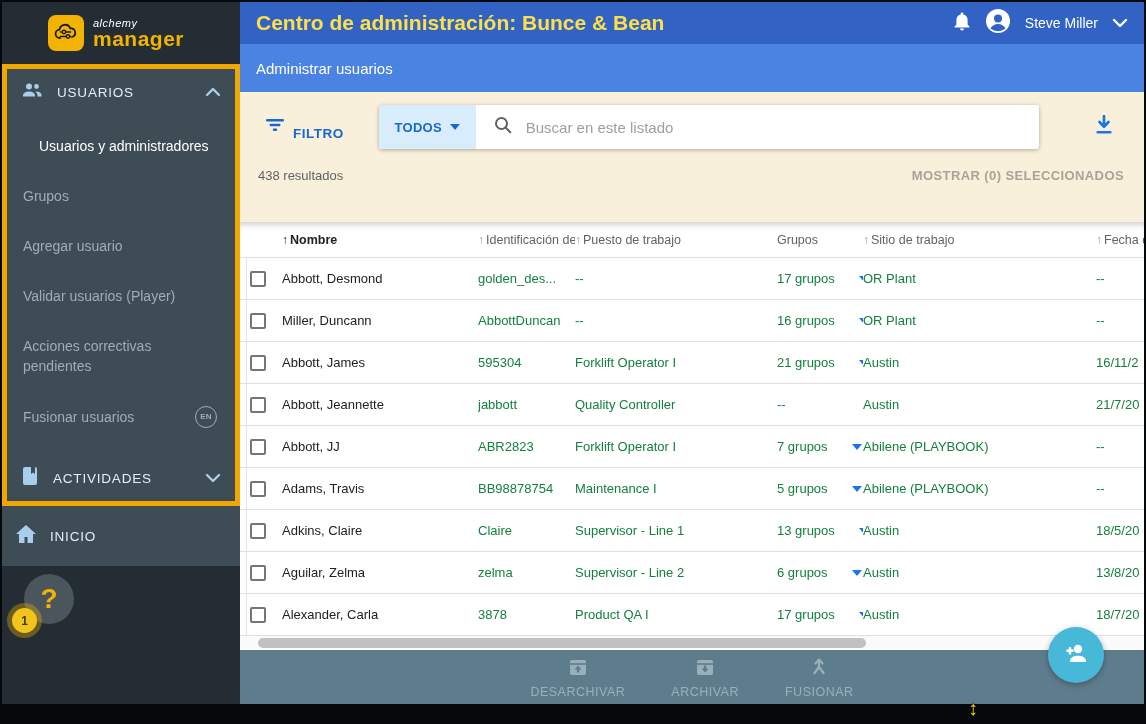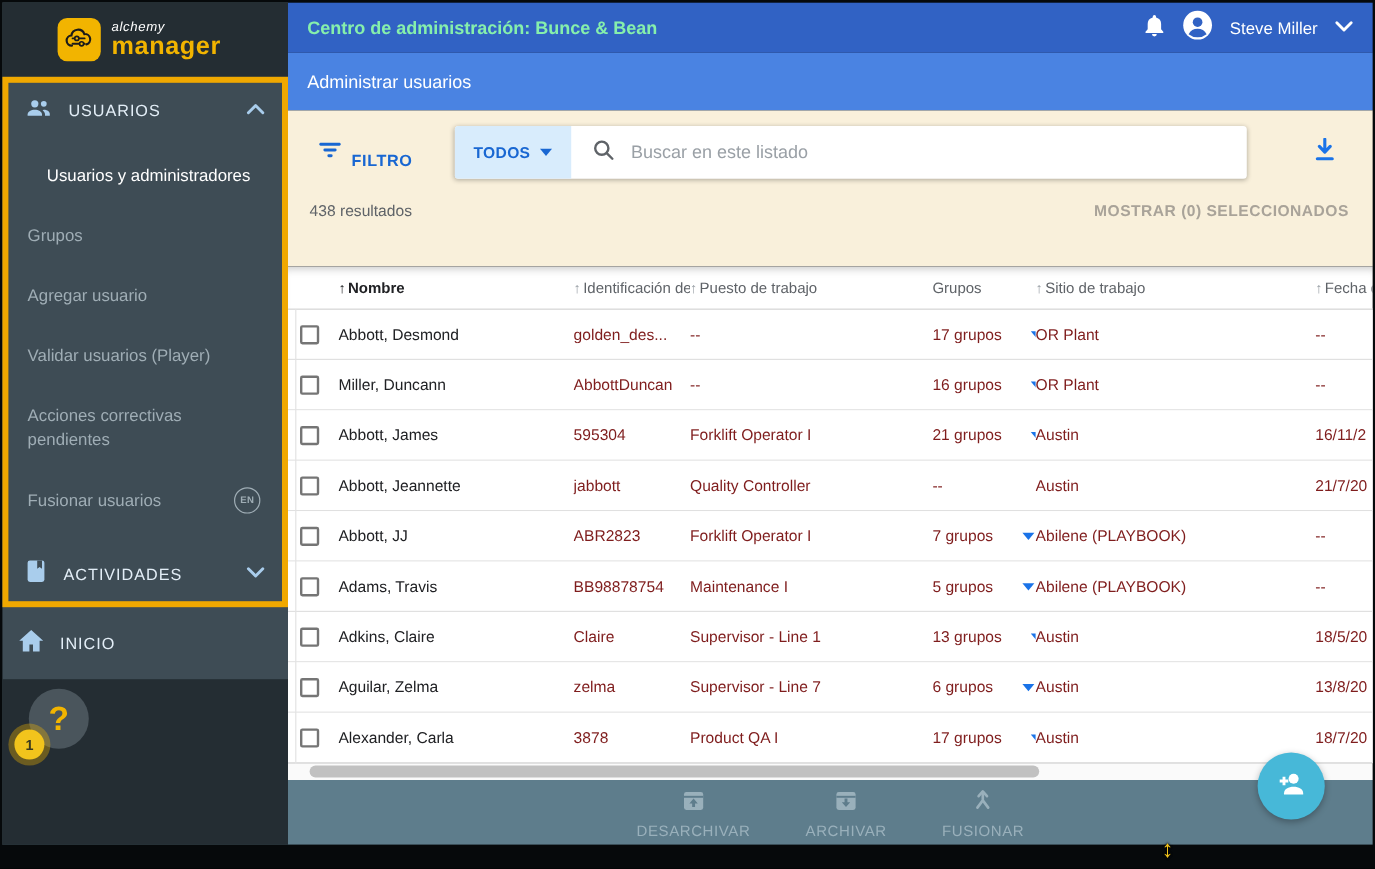--- a/index.html
+++ b/index.html
@@ -24,21 +24,21 @@
   .actividades { margin-top:10px; }
   .below-box .section-row { height:60px; }
   .sidebar-footer { flex:1; background:#242d33; position:relative; }
   .help-btn { position:absolute; left:22px; top:8px; width:50px; height:50px; border-radius:50%; background:#4a555c; display:flex; align-items:center; justify-content:center; cursor:pointer; }
   .help-glyph { color:#f2b400; font-size:28px; font-weight:bold; }
   .help-badge { position:absolute; left:10px; top:42px; width:25px; height:25px; border-radius:50%; background:#f2c41c; color:#3a3a1e; font-size:12px; font-weight:bold; display:flex; align-items:center; justify-content:center; box-shadow:0 0 0 5px rgba(242,180,0,.35); }
 
   
   .main { flex:1; display:flex; flex-direction:column; position:relative; overflow:hidden; }
   .topbar { height:42px; background:#3162c4; display:flex; align-items:center; padding:0 16px; flex-shrink:0; }
-  .topbar-title { color:#86efac; font-size:15px; font-weight:bold; flex:1; }
+  .topbar-title { color:#fde047; font-size:21px; font-weight:bold; flex:1; }
   .topbar-right { display:flex; align-items:center; gap:14px; }
   .user-name { color:#fff; font-size:14px; font-weight:500; }
   .subbar { height:48px; background:#4a83e2; display:flex; align-items:center; padding:0 16px; flex-shrink:0; }
   .subbar-title { color:#fff; font-size:15px; font-weight:500; }
 
   .cream { height:130px; background:#f9f0db; flex-shrink:0; position:relative; }
   .filter-row { position:absolute; left:0; right:0; top:13px; height:44px; display:flex; align-items:center; }
   .filtro-btn { display:flex; align-items:center; gap:9px; margin-left:26px; cursor:pointer; }
   .filtro-label { color:#1967d2; font-size:13.5px; font-weight:bold; letter-spacing:.5px;margin-top:13px; }
   .search-shell { margin-left:35px; width:660px; height:44px; background:#fff; border-radius:3px; box-shadow:0 1px 4px rgba(0,0,0,.3); display:flex; align-items:center; overflow:hidden; }
@@ -56,21 +56,21 @@
   
   .thead { height:36px; background:#fff; display:flex; align-items:center; flex-shrink:0; box-shadow:inset 0 7px 7px -5px rgba(0,0,0,.22); border-bottom:1px solid #e0e0e0; position:relative; z-index:2; }
   .th { display:flex; align-items:center; font-size:12.5px; color:#5f6368; overflow:hidden; white-space:nowrap; flex-shrink:0; cursor:pointer; }
   .th .arrow { font-size:12px; color:#9aa0a6; margin-right:2px; }
   .th.sorted { color:#202124; font-weight:bold; }
   .th.sorted .arrow { color:#202124; }
   .c0{width:42px;} .c1{width:196px;} .c2{width:97px;} .c3{width:202px;} .c4{width:86px;} .c5{width:233px;} .c6{flex:1;}
   .rows { background:#fff; position:relative; flex-shrink:0; }
   .vline { position:absolute; left:6px; top:0; bottom:0; width:1px; background:#e3e3e3; }
   .trow { height:42px; display:flex; align-items:center; border-bottom:1px solid #e0e0e0; background:#fff; }
-  .td { font-size:13px; color:#7f1d1d; overflow:hidden; white-space:nowrap; flex-shrink:0; }
+  .td { font-size:13px; color:#15803d; overflow:hidden; white-space:nowrap; flex-shrink:0; }
   .td.name { color:#202124; }
   .cb-cell { width:42px; padding-left:10px; flex-shrink:0; display:flex; align-items:center; }
   .cbox { width:16px; height:16px; border:2px solid #757575; border-radius:2px; background:#fff; appearance:none; cursor:pointer; margin:0; }
   .groups-cell { display:flex; align-items:center; gap:24px; }
   .caret-blue { width:0; height:0; border-left:5px solid transparent; border-right:5px solid transparent; border-top:6px solid #1a73e8; cursor:pointer; }
 
   .hscroll { height:14px; background:#fafafa; position:relative; flex-shrink:0; }
   .hthumb { position:absolute; left:18px; top:2px; width:608px; height:10px; border-radius:5px; background:#c1c1c1; cursor:pointer; }
 
   .bottombar { flex:1; background:#5e7d8c; display:flex; align-items:flex-start; justify-content:center; gap:46px; padding-top:6px; }
@@ -381,21 +381,21 @@
     <div class="td c5">Austin</div>
     <div class="td c6">18/5/20</div>
   </div>
 
   <div class="trow">
     <div class="cb-cell">
       <input type="checkbox" class="cbox" style="">
     </div>
     <div class="td c1 name">Aguilar, Zelma</div>
     <div class="td c2">zelma</div>
-    <div class="td c3">Supervisor - Line 7</div>
+    <div class="td c3">Supervisor - Line 2</div>
     <div class="td c4 groups-cell">
       <span>6 grupos</span>
       <span class="caret-blue"></span>
     </div>
     <div class="td c5">Austin</div>
     <div class="td c6">13/8/20</div>
   </div>
 
   <div class="trow">
     <div class="cb-cell">

